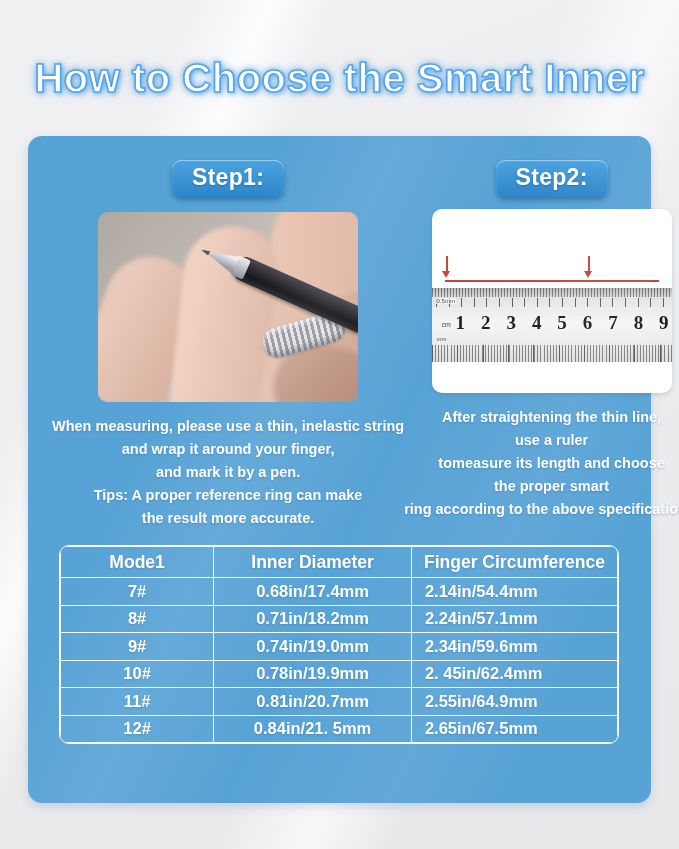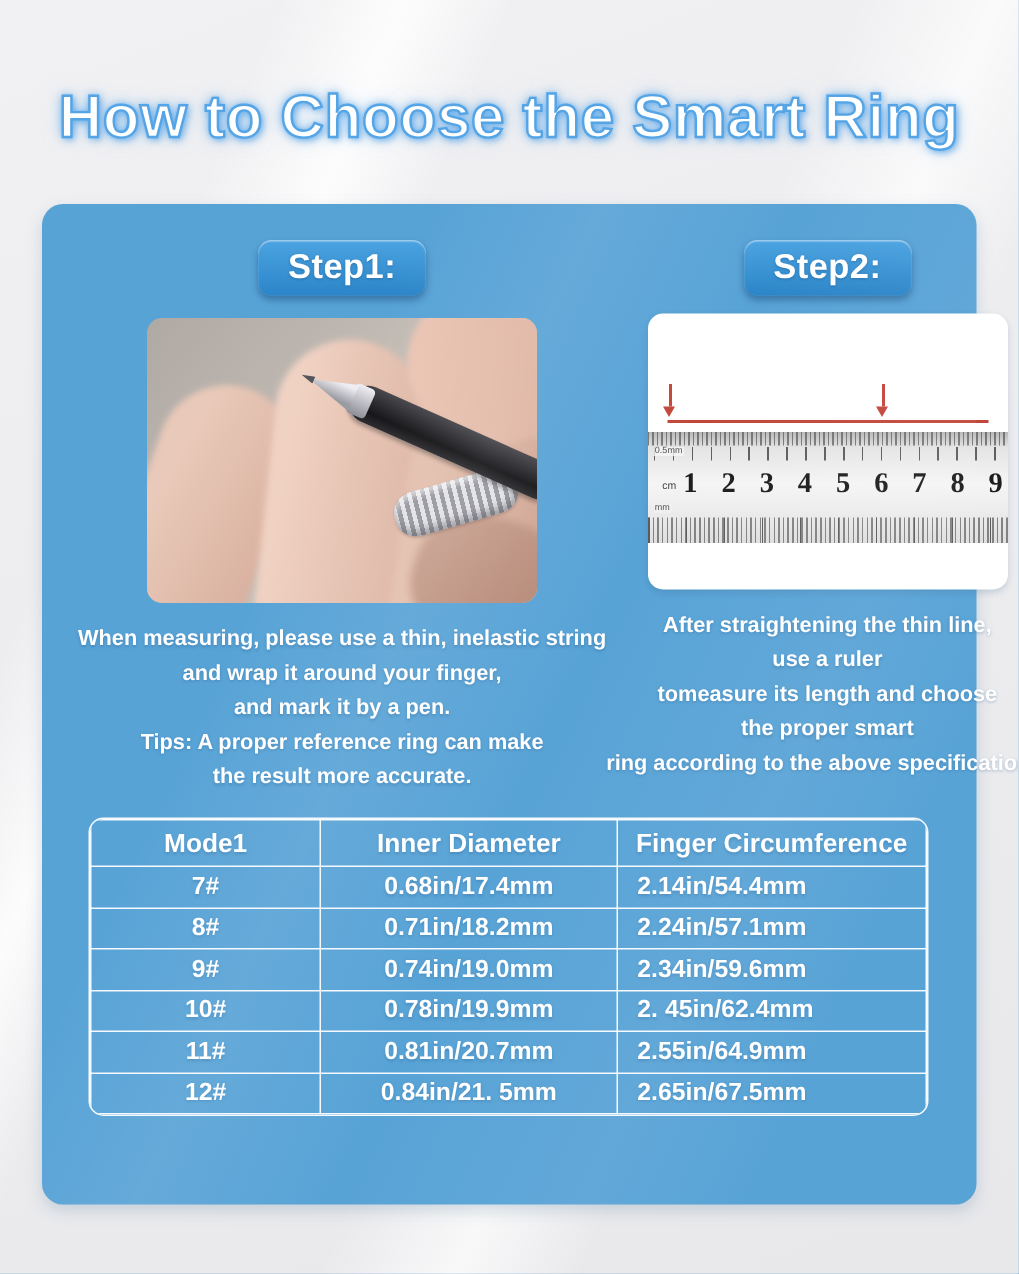--- a/index.html
+++ b/index.html
@@ -164,21 +164,21 @@
     text-align:center; text-shadow:0 1px 2px rgba(35,85,135,.3);
   }
   th{ height:31px; font-size:17.5px; }
   td{ height:27.5px; font-size:16.5px; }
   col.c1{ width:27.5%; } col.c2{ width:35.5%; } col.c3{ width:37%; }
   td.left-cell{ text-align:left; padding-left:13px; }
 </style>
 </head>
 <body>
 
-<h1 class="page-title">How to Choose the Smart Ring</h1>
+<h1 class="page-title">How to Choose the Smart Inner</h1>
 
 <div class="card">
   <div class="columns">
 
     <div class="col">
       <span class="badge">Step1:</span>
 
       <div class="photo-frame">
         <div class="finger finger-left"></div>
         <div class="finger finger-mid"></div>

